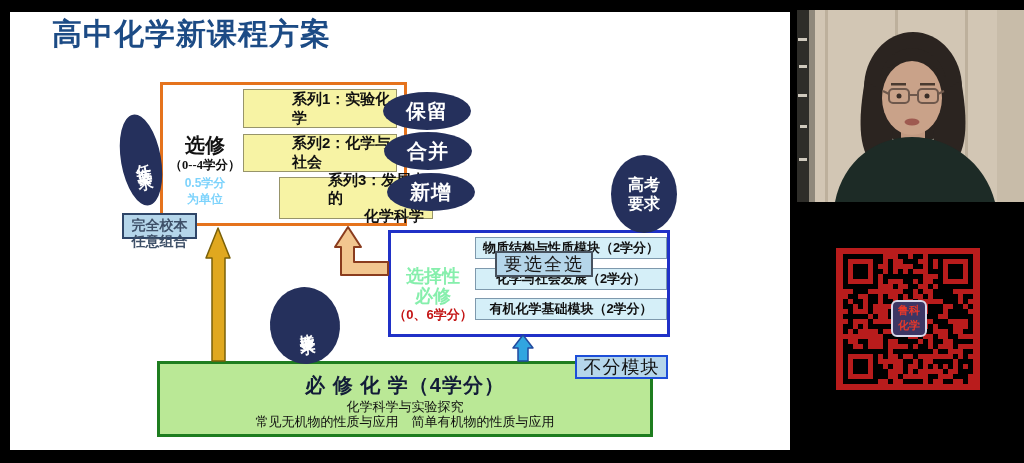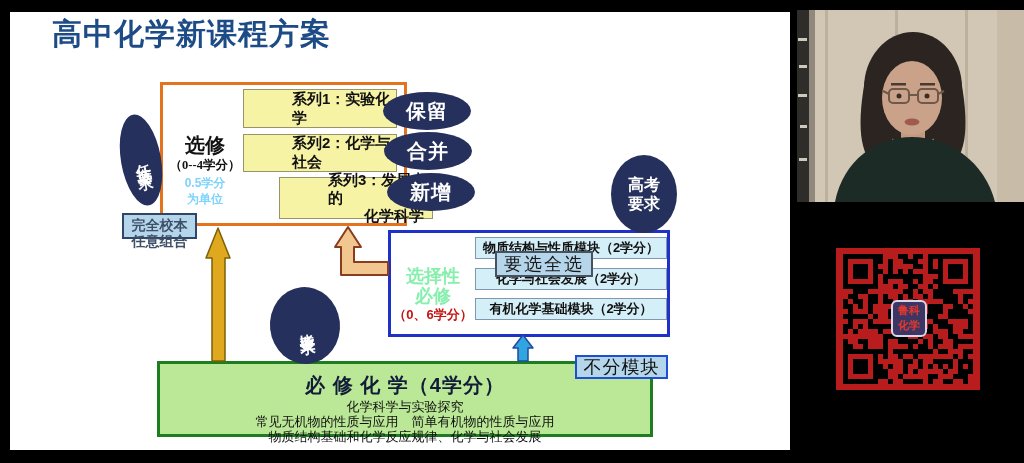--- a/index.html
+++ b/index.html
@@ -115,21 +115,20 @@
     <span>化学与社会发展（2学分）</span>
   </div>
   <div class="abs module m3">
     <span>有机化学基础模块（2学分）</span>
   </div>
 
   <div class="abs box-green">
     <div class="green-title">必 修 化 学（4学分）</div>
     <div class="green-line">化学科学与实验探究</div>
     <div class="green-line">常见无机物的性质与应用　简单有机物的性质与应用</div>
-    <div class="green-line">物质结构基础和化学反应规律、化学与社会发展</div>
   </div>
 
   <svg class="abs overlay" width="1024" height="463">
     <polygon points="218,228 230,258 225,258 225,361 212,361 212,258 206,258" fill="#e0a81f" stroke="#7a6008" stroke-width="1.5" stroke-linejoin="round"></polygon>
     <polygon points="348,227 361,247 354,247 354,262 388,262 388,275 341,275 341,247 335,247" fill="#f2c68f" stroke="#8a3c1e" stroke-width="2" stroke-linejoin="round"></polygon>
     <polygon points="523,335 533,348 528,348 528,361 518,361 518,348 513,348" fill="#31a5e0" stroke="#224a9e" stroke-width="1.5" stroke-linejoin="round"></polygon>
   </svg>
 
   <div class="abs note note-school">
     <div>完全校本</div>

